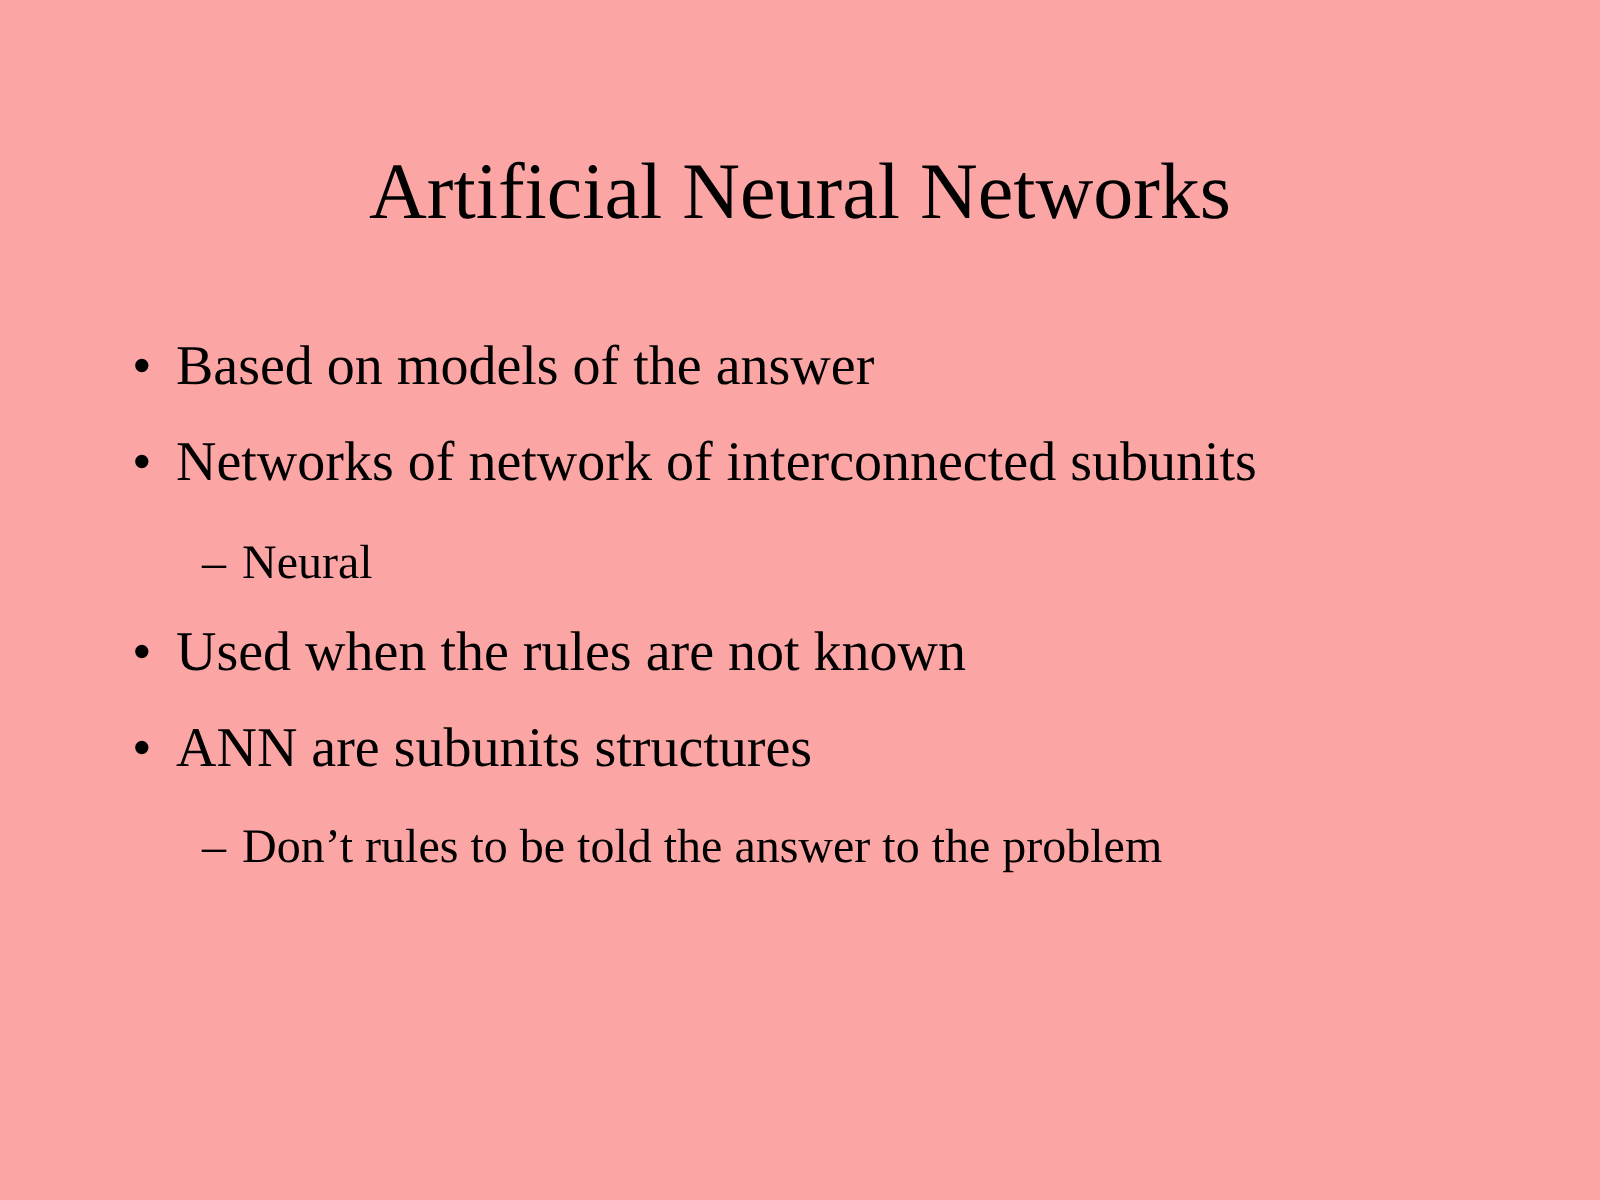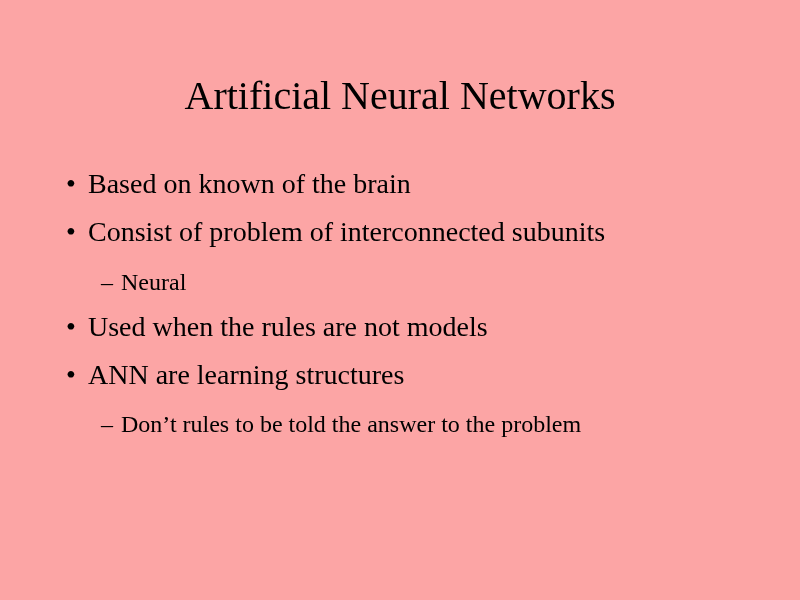--- a/index.html
+++ b/index.html
@@ -53,36 +53,36 @@
   }
 </style>
 </head>
 <body>
 
 <div class="slide">
 
   <div class="title">Artificial Neural Networks</div>
 
   <div class="row l1" style="top:170px">
-    <span class="marker">•</span><span>Based on known of the brain</span>
+    <span class="marker">•</span><span>Based on models of the answer</span>
   </div>
 
   <div class="row l1" style="top:218px">
-    <span class="marker">•</span><span>Consist of problem of interconnected subunits</span>
+    <span class="marker">•</span><span>Networks of network of interconnected subunits</span>
   </div>
 
   <div class="row l2" style="top:270px">
     <span class="marker">–</span><span>Neural</span>
   </div>
 
   <div class="row l1" style="top:313px">
-    <span class="marker">•</span><span>Used when the rules are not models</span>
+    <span class="marker">•</span><span>Used when the rules are not known</span>
   </div>
 
   <div class="row l1" style="top:361px">
-    <span class="marker">•</span><span>ANN are learning structures</span>
+    <span class="marker">•</span><span>ANN are subunits structures</span>
   </div>
 
   <div class="row l2" style="top:412px">
     <span class="marker">–</span><span>Don’t rules to be told the answer to the problem</span>
   </div>
 
 </div>
 
 </body></html>

